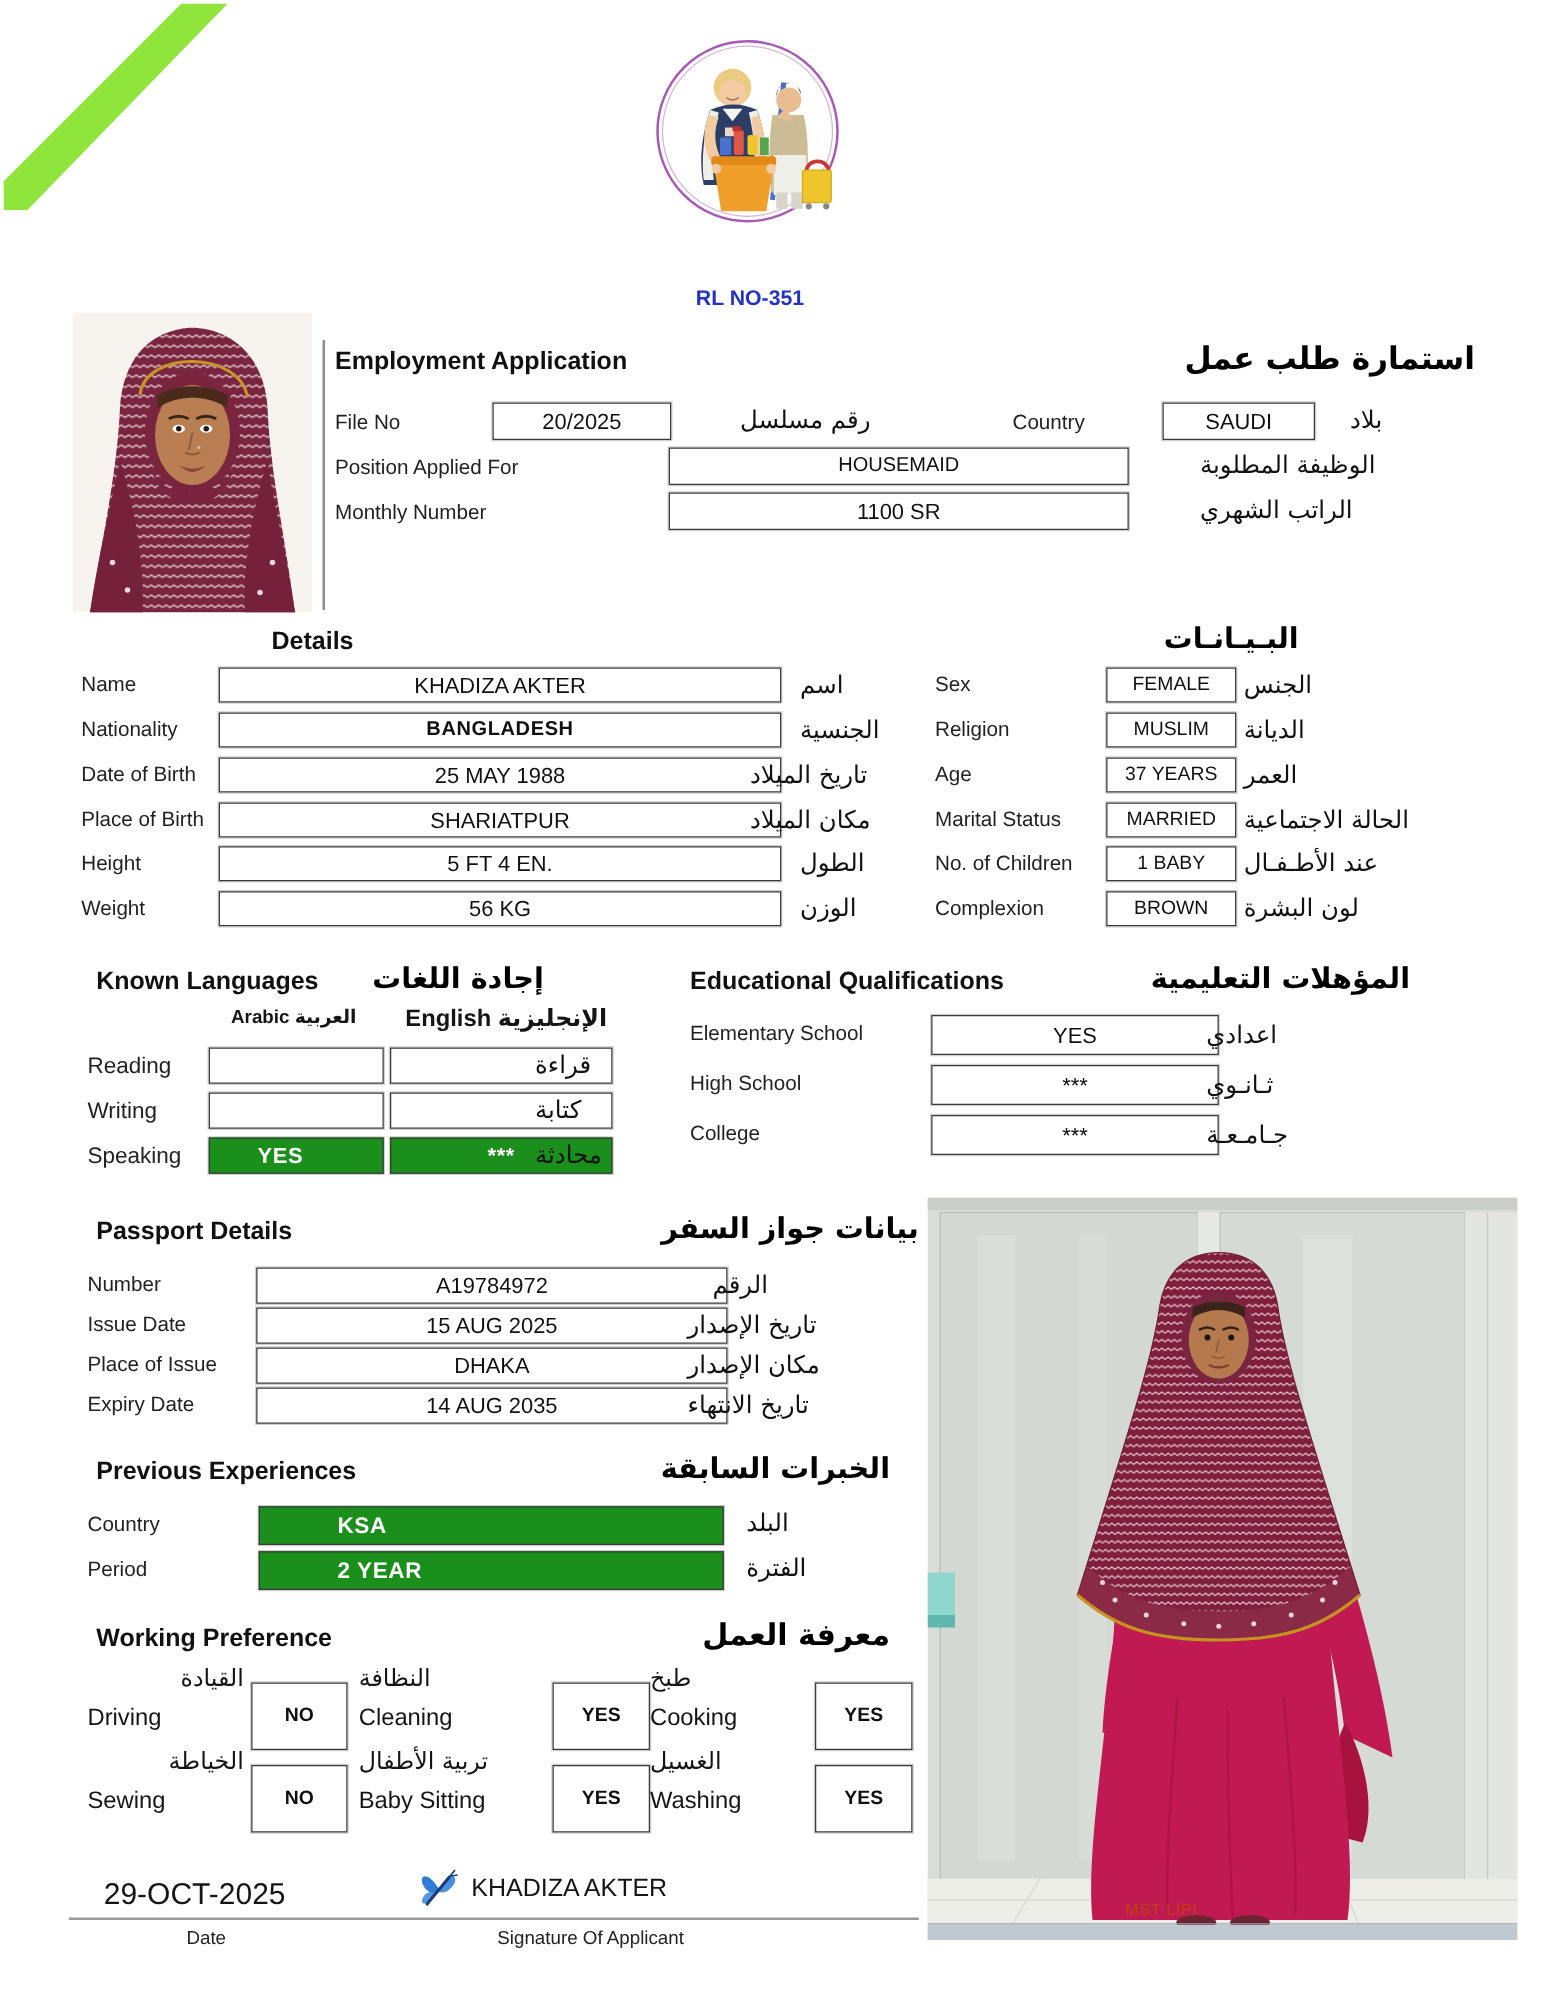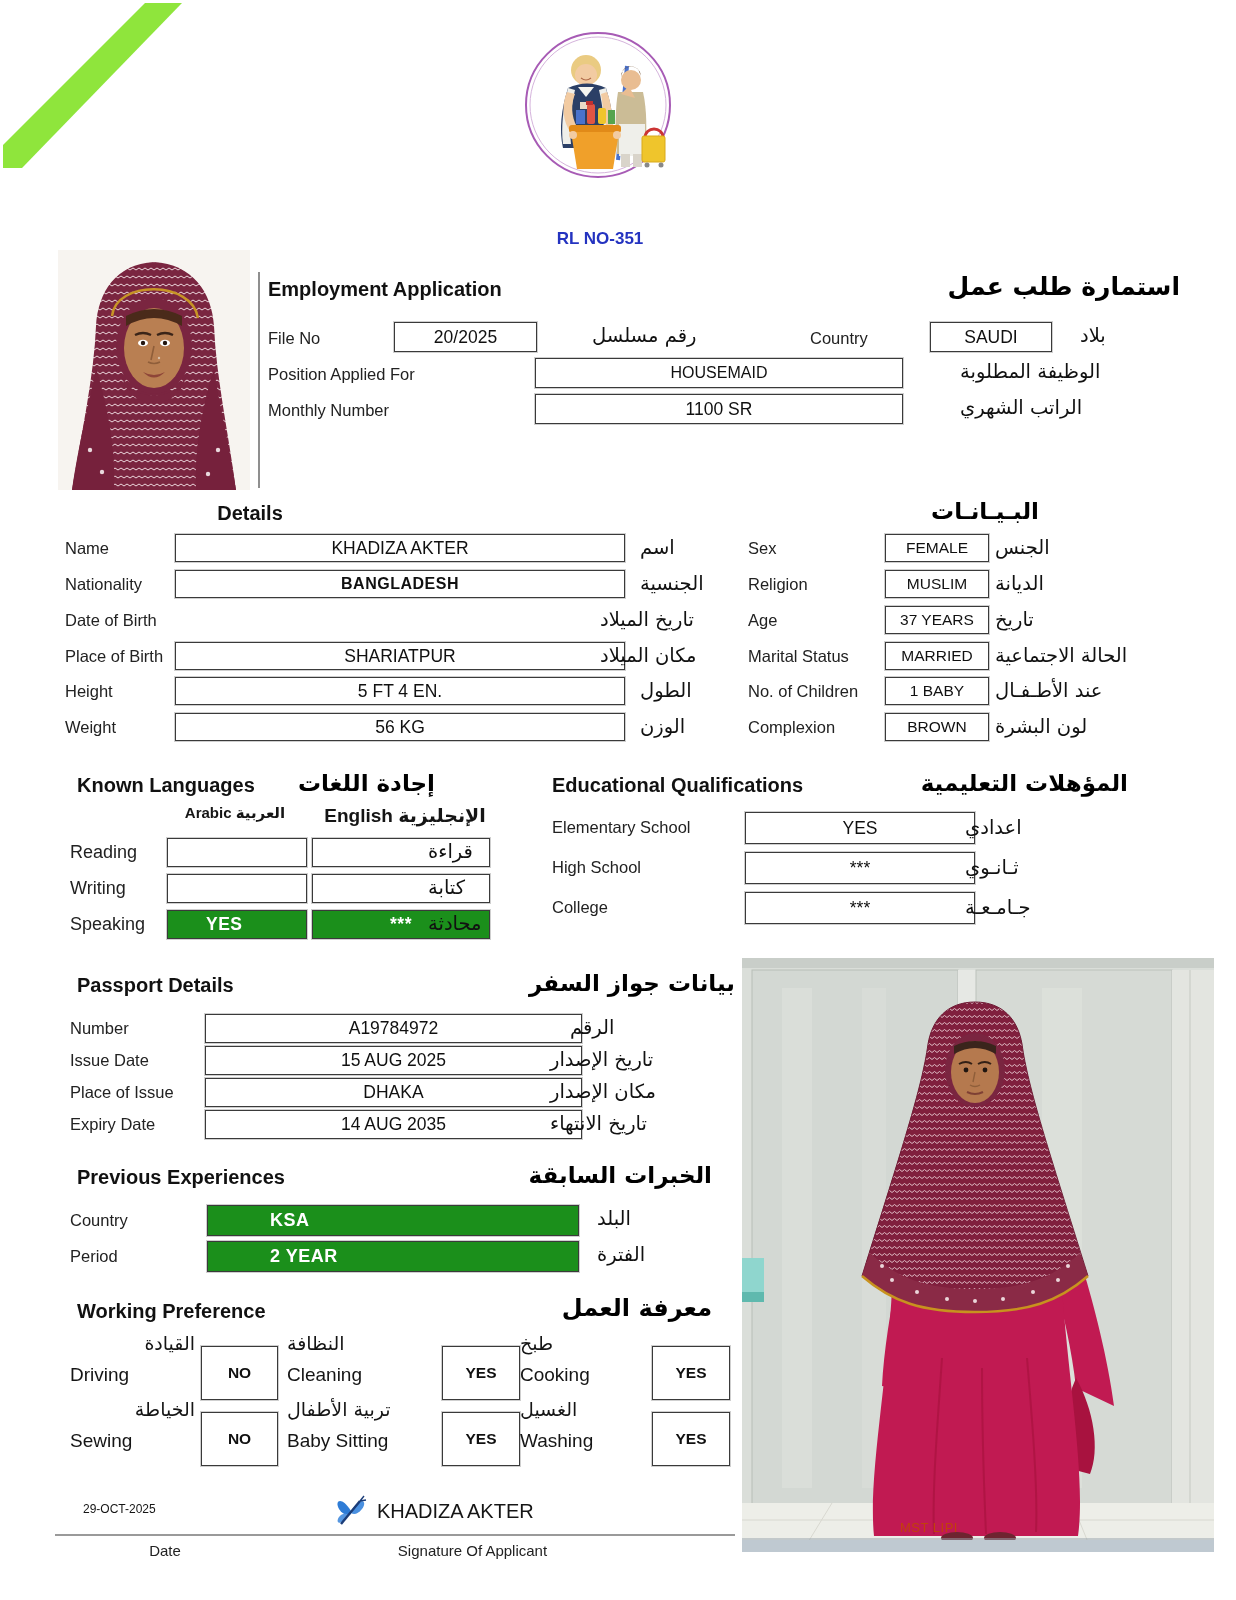--- a/index.html
+++ b/index.html
@@ -154,20 +154,21 @@
 
     <span class="abs lbl" style="left:0;top:41px">Name</span>
     <div class="box" style="left:110px;top:36px;width:450px;height:28px">KHADIZA AKTER</div>
     <span class="abs arl ar tr" style="left:575px;top:38px;width:100px">اسم</span>
 
     <span class="abs lbl" style="left:0;top:77px">Nationality</span>
     <div class="box bold" style="left:110px;top:72px;width:450px;height:28px;font-size:16px">BANGLADESH</div>
     <span class="abs arl ar tr" style="left:575px;top:74px;width:100px">الجنسية</span>
 
     <span class="abs lbl" style="left:0;top:113px">Date of Birth</span>
+    <div class="box" style="left:110px;top:108px;width:450px;height:28px">25 MAY 1988</div>
     <span class="abs arl ar tr" style="left:535px;top:110px;width:140px">تاريخ الميلاد</span>
 
     <span class="abs lbl" style="left:0;top:149px">Place of Birth</span>
     <div class="box" style="left:110px;top:144px;width:450px;height:28px">SHARIATPUR</div>
     <span class="abs arl ar tr" style="left:535px;top:146px;width:140px">مكان الميلاد</span>
 
     <span class="abs lbl" style="left:0;top:184px">Height</span>
     <div class="box" style="left:110px;top:179px;width:450px;height:28px">5 FT 4 EN.</div>
     <span class="abs arl ar tr" style="left:575px;top:181px;width:100px">الطول</span>
 
@@ -178,21 +179,21 @@
     <span class="abs lbl" style="left:683px;top:41px">Sex</span>
     <div class="box" style="left:820px;top:36px;width:104px;height:28px;font-size:15.5px">FEMALE</div>
     <span class="abs arl ar tr" style="left:930px;top:38px;width:185px">الجنس</span>
 
     <span class="abs lbl" style="left:683px;top:77px">Religion</span>
     <div class="box" style="left:820px;top:72px;width:104px;height:28px;font-size:15.5px">MUSLIM</div>
     <span class="abs arl ar tr" style="left:930px;top:74px;width:185px">الديانة</span>
 
     <span class="abs lbl" style="left:683px;top:113px">Age</span>
     <div class="box" style="left:820px;top:108px;width:104px;height:28px;font-size:15.5px">37 YEARS</div>
-    <span class="abs arl ar tr" style="left:930px;top:110px;width:185px">تاريخ</span>
+    <span class="abs arl ar tr" style="left:930px;top:110px;width:185px">العمر</span>
 
     <span class="abs lbl" style="left:683px;top:149px">Marital Status</span>
     <div class="box" style="left:820px;top:144px;width:104px;height:28px;font-size:15.5px">MARRIED</div>
     <span class="abs arl ar tr" style="left:930px;top:146px;width:185px">الحالة الاجتماعية</span>
 
     <span class="abs lbl" style="left:683px;top:184px">No. of Children</span>
     <div class="box" style="left:820px;top:179px;width:104px;height:28px;font-size:15.5px">1 BABY</div>
     <span class="abs arl ar tr" style="left:930px;top:181px;width:185px">عند الأطـفـال</span>
 
     <span class="abs lbl" style="left:683px;top:220px">Complexion</span>
@@ -308,21 +309,21 @@
     <div class="box wp-box" style="left:377px;top:120px;width:78px;height:54px">YES</div>
 
     <div class="wp-lbls tr" style="left:455px;top:102px;width:130px">
       <span class="ar" style="display:block">الغسيل</span>
       <span style="display:block">Washing</span>
     </div>
     <div class="box wp-box" style="left:587px;top:120px;width:78px;height:54px">YES</div>
   </div>
 
   <div class="sec" style="left:55px;top:1492px;width:680px;height:80px">
-    <span class="abs" style="left:28px;top:10px;font-size:12px">29-OCT-2025</span>
+    <span class="abs" style="left:28px;top:10px;font-size:24px">29-OCT-2025</span>
     <svg class="abs" style="left:278px;top:0" width="36" height="38" viewBox="0 0 36 38">
       <path d="M18,19 C9,4 1,8 6,17 C9,22 14,24 18,22 Z" fill="var(--sig-blue,#2E7CD6)"></path>
       <path d="M18,19 C28,3 35,9 29,17 C25,22 21,23 18,21 Z" fill="#4A90E0"></path>
       <path d="M15,23 C7,35 2,31 6,25 C9,21 13,21 15,23 Z" fill="#5596E0"></path>
       <path d="M8,32 L27,9" stroke="#1A3C78" stroke-width="2.4" fill="none"></path>
       <path d="M27,9 L31,4 M27,9 L33,8" stroke="#1A3C78" stroke-width="1.4" fill="none"></path>
     </svg>
     <span class="abs" style="left:322px;top:8px;font-size:20px">KHADIZA AKTER</span>
     <div class="foot-line"></div>
     <div class="foot-lbl" style="left:30px;width:160px">Date</div>

